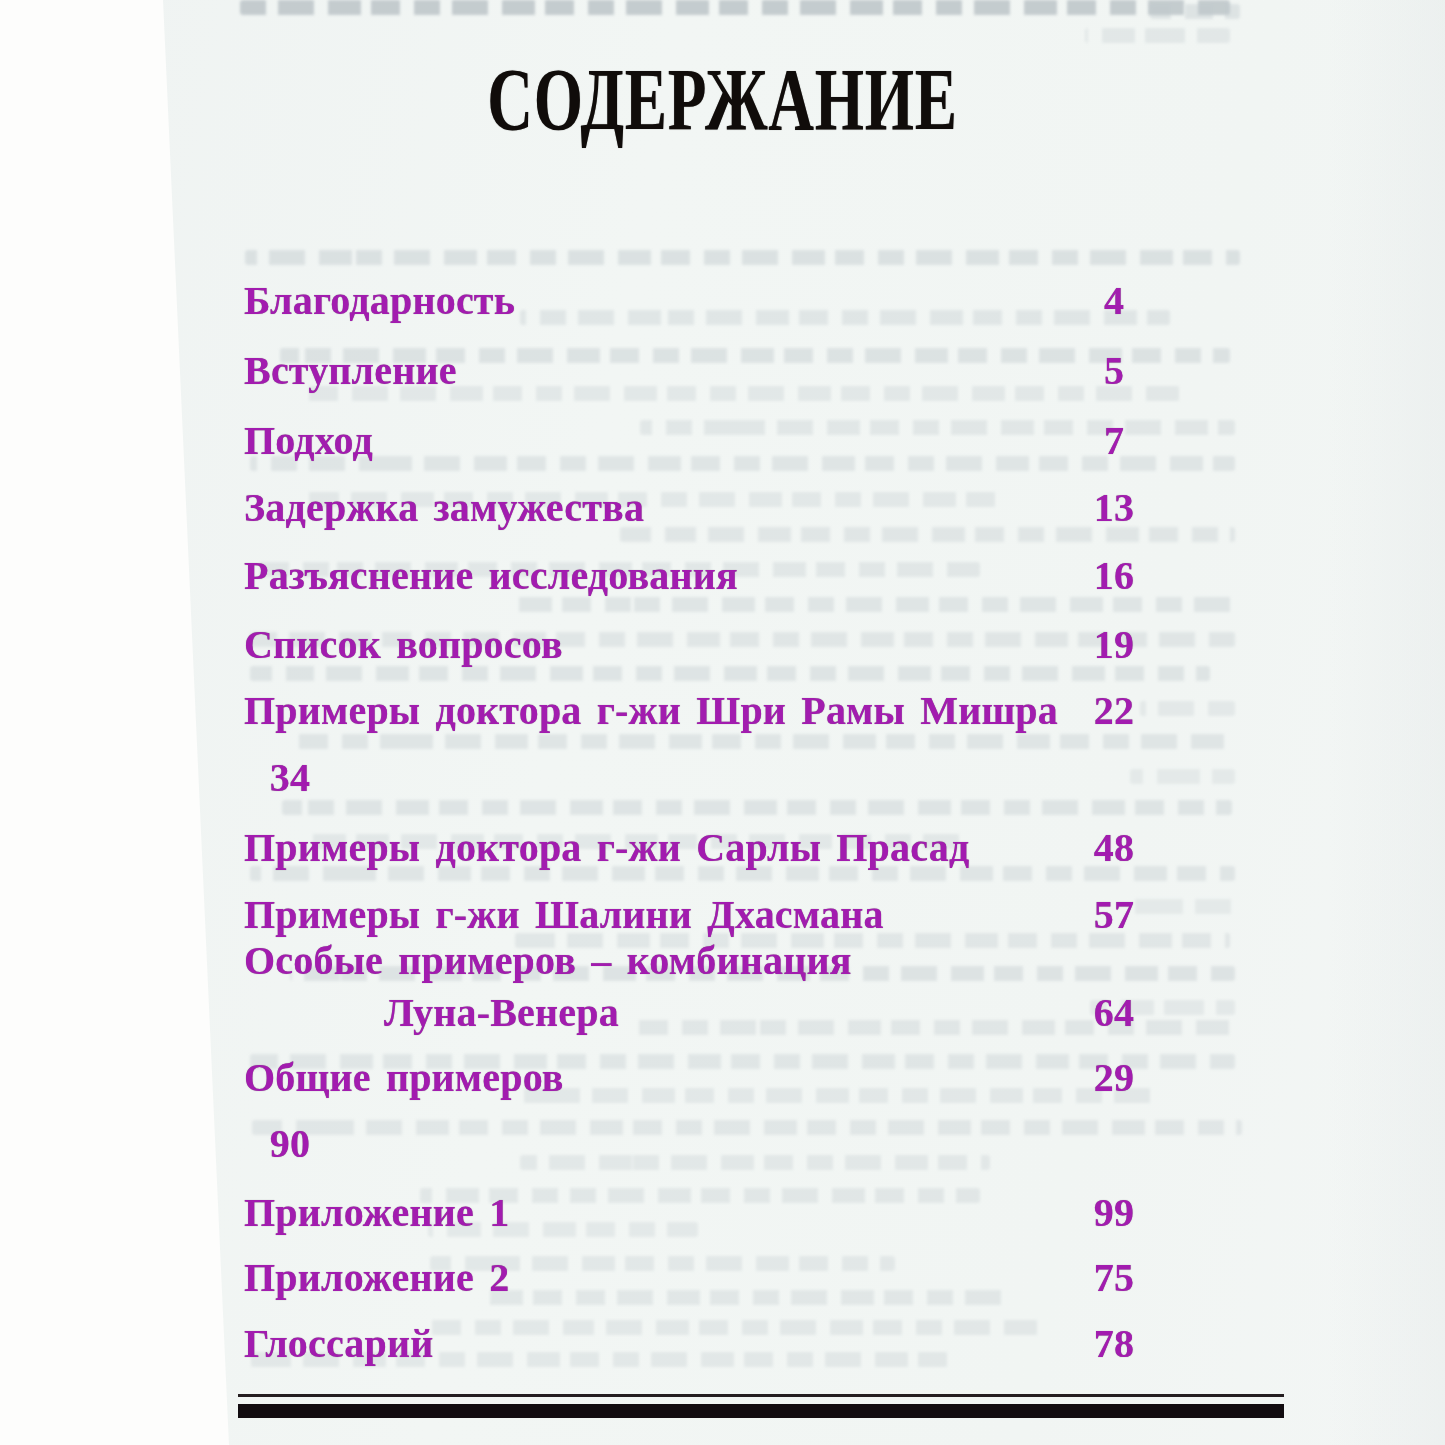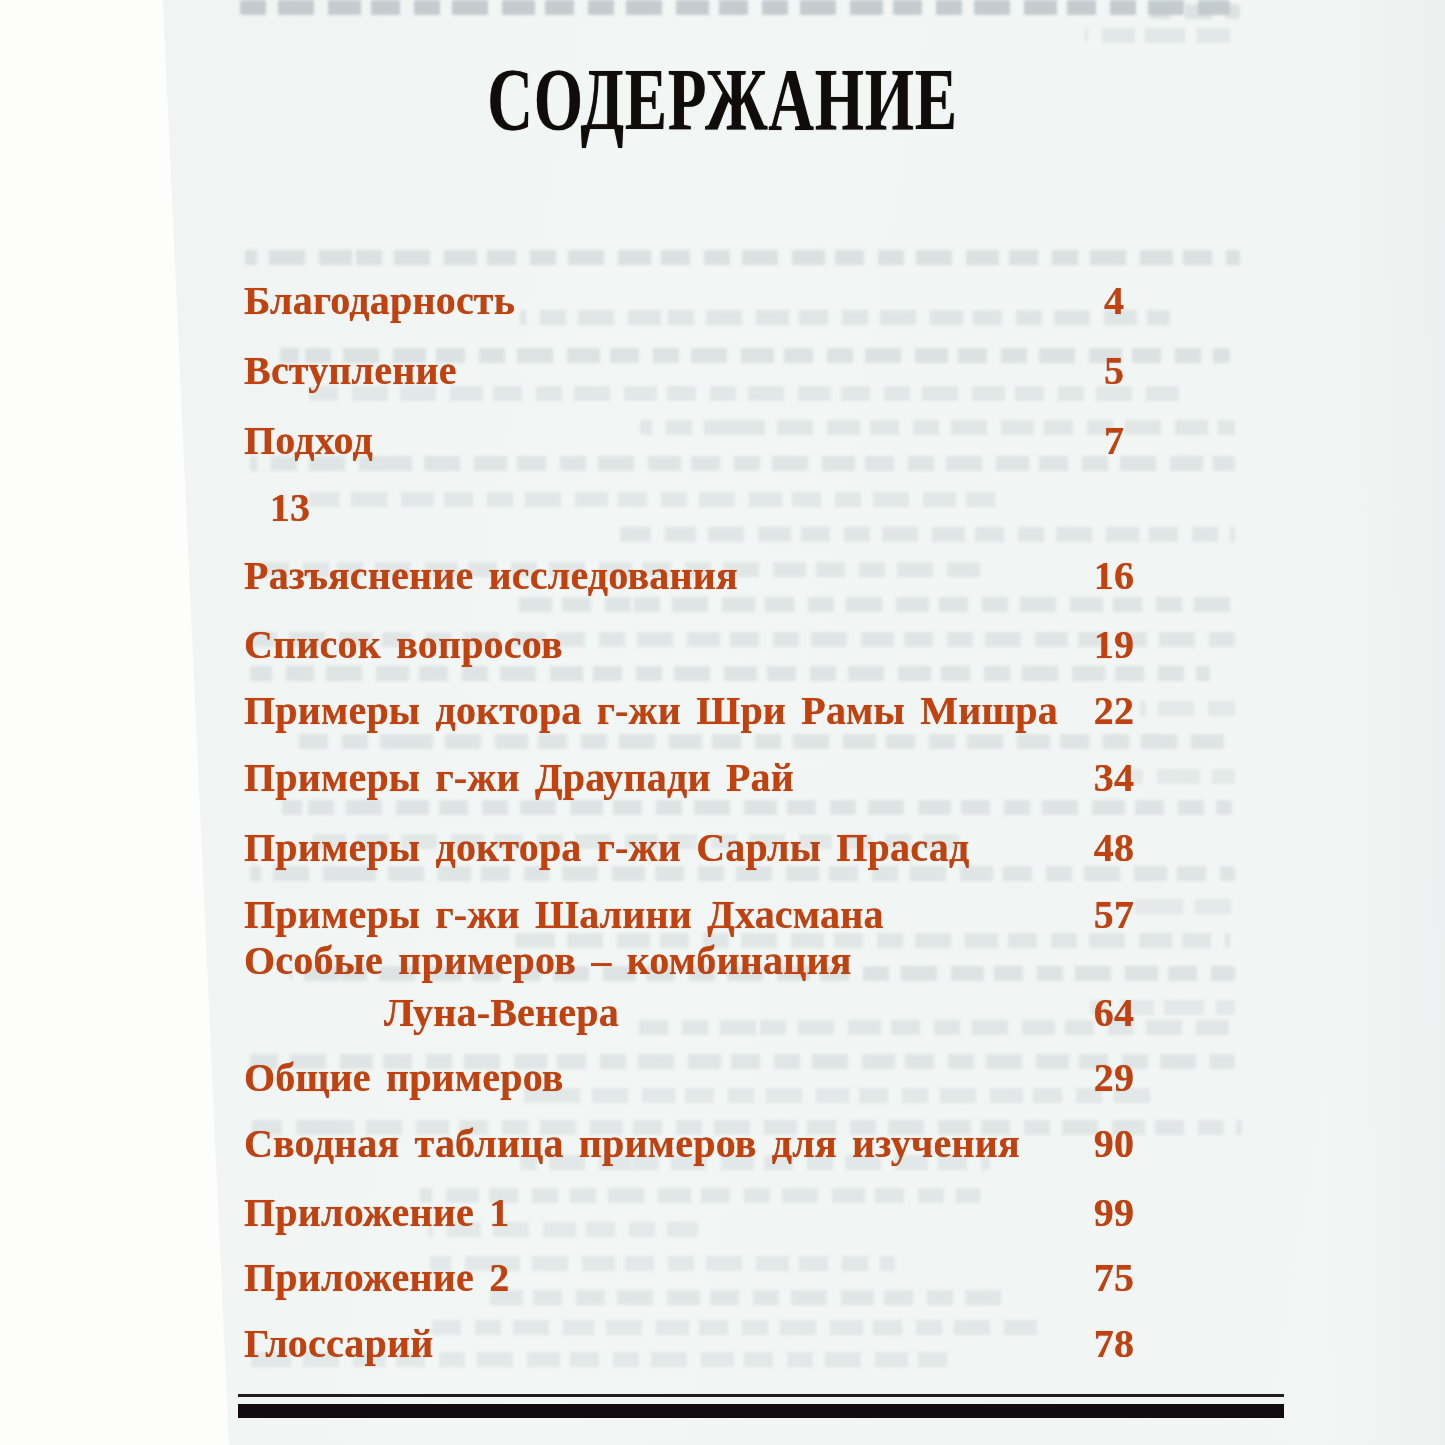--- a/index.html
+++ b/index.html
@@ -43,21 +43,21 @@
     color:#100c0a;
     transform:scaleX(0.72);
     letter-spacing:1px;
     text-shadow:0 0 1px rgba(16,12,10,.55);
   }
   .row{
     position:absolute;left:244px;right:285px;
     display:flex;justify-content:space-between;align-items:flex-start;
     font-size:40px;font-weight:700;line-height:1.1;
     letter-spacing:.2px;word-spacing:5px;
-    color:#c2410c;
+    color:#a21caf;
     text-shadow:0 0 .8px rgba(21,16,14,.5);
   }
   .row .t{white-space:nowrap;}
   .row .t.indent{padding-left:140px;}
   .row .p{min-width:92px;text-align:center;flex:none;}
   .rule{position:absolute;left:238px;width:1046px;}
   .rule-thin{top:1394px;height:3px;background:#241d20;}
   .rule-thick{top:1404px;height:14px;background:#120c10;}
 </style>
 </head>
@@ -113,36 +113,36 @@
 </div>
 <div class="row" style="top:349px">
   <span class="t">Вступление</span>
   <span class="p">5</span>
 </div>
 <div class="row" style="top:419px">
   <span class="t">Подход</span>
   <span class="p">7</span>
 </div>
 <div class="row" style="top:486px">
+  <span class="t">Задержка замужества</span>
   <span class="p">13</span>
 </div>
 <div class="row" style="top:554px">
   <span class="t">Разъяснение исследования</span>
   <span class="p">16</span>
 </div>
 <div class="row" style="top:623px">
   <span class="t">Список вопросов</span>
   <span class="p">19</span>
 </div>
 <div class="row" style="top:689px">
   <span class="t">Примеры доктора г-жи Шри Рамы Мишра</span>
   <span class="p">22</span>
 </div>
 <div class="row" style="top:756px">
-  <span class="t">Примеры г-жи Драупади Рай</span>
   <span class="p">34</span>
 </div>
 <div class="row" style="top:826px">
   <span class="t">Примеры доктора г-жи Сарлы Прасад</span>
   <span class="p">48</span>
 </div>
 <div class="row" style="top:893px">
   <span class="t">Примеры г-жи Шалини Дхасмана</span>
   <span class="p">57</span>
 </div>
@@ -151,21 +151,20 @@
 </div>
 <div class="row" style="top:991px">
   <span class="t indent">Луна-Венера</span>
   <span class="p">64</span>
 </div>
 <div class="row" style="top:1056px">
   <span class="t">Общие примеров</span>
   <span class="p">29</span>
 </div>
 <div class="row" style="top:1122px">
-  <span class="t">Сводная таблица примеров для изучения</span>
   <span class="p">90</span>
 </div>
 <div class="row" style="top:1191px">
   <span class="t">Приложение 1</span>
   <span class="p">99</span>
 </div>
 <div class="row" style="top:1256px">
   <span class="t">Приложение 2</span>
   <span class="p">75</span>
 </div>

